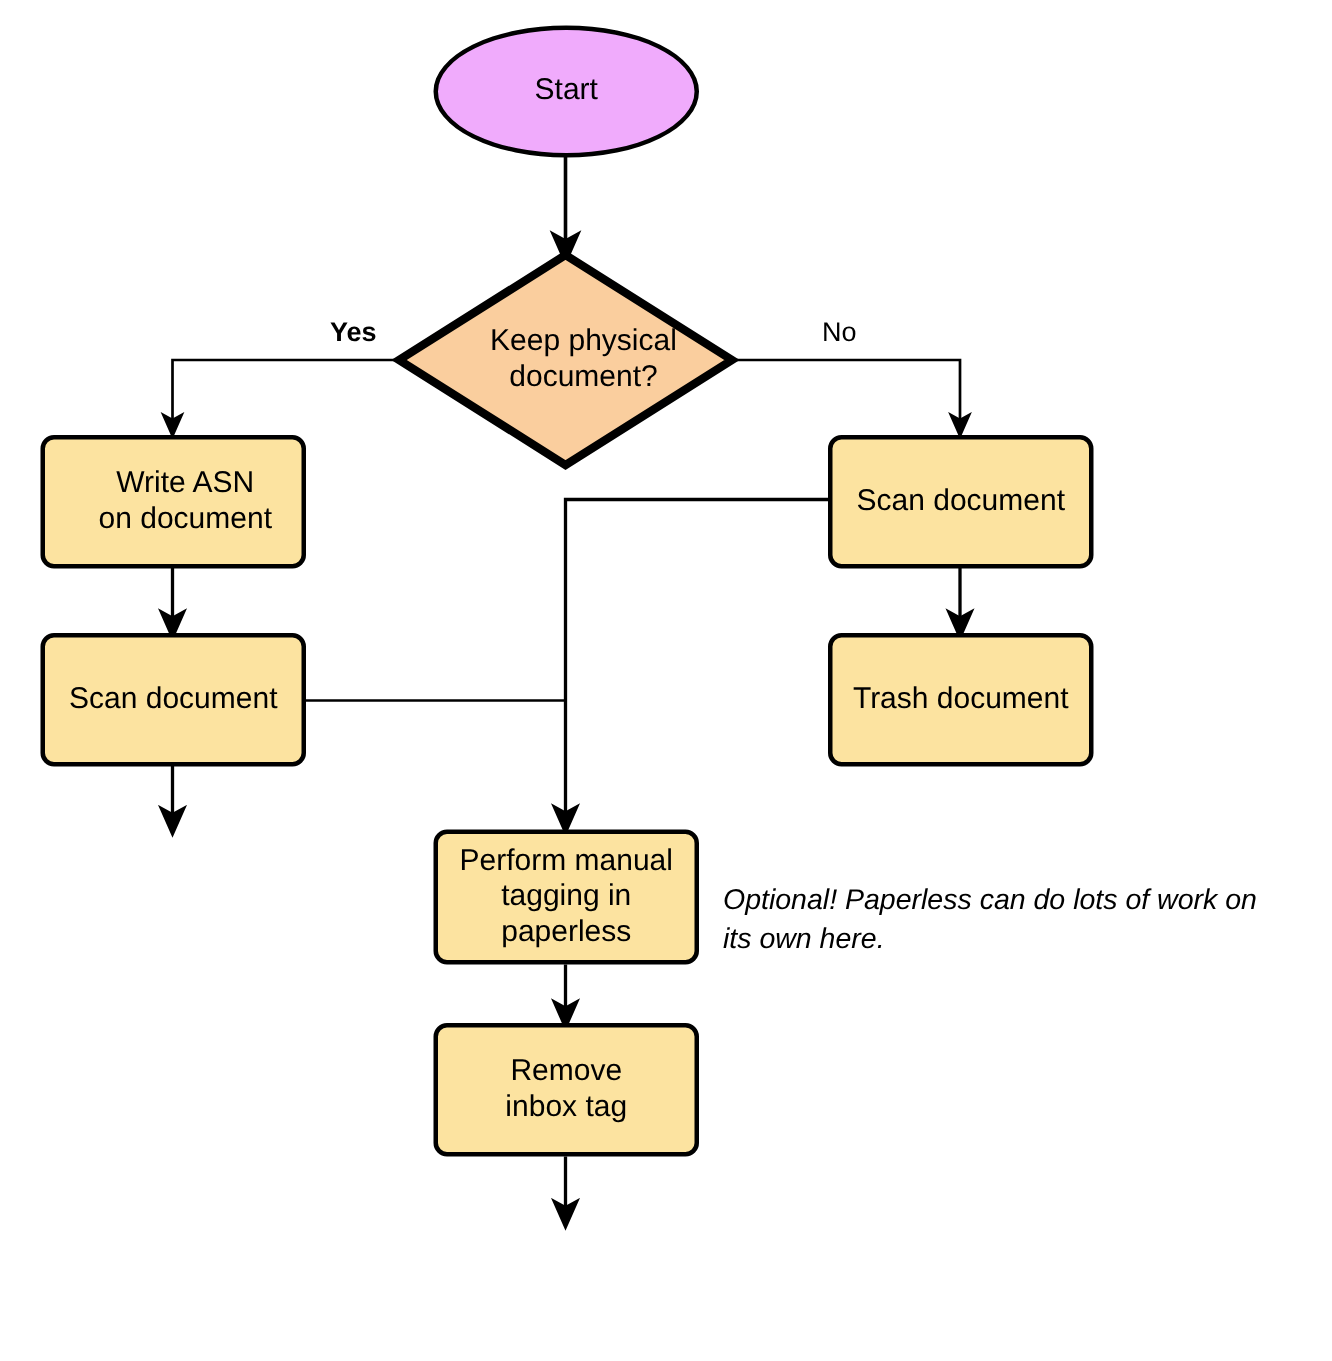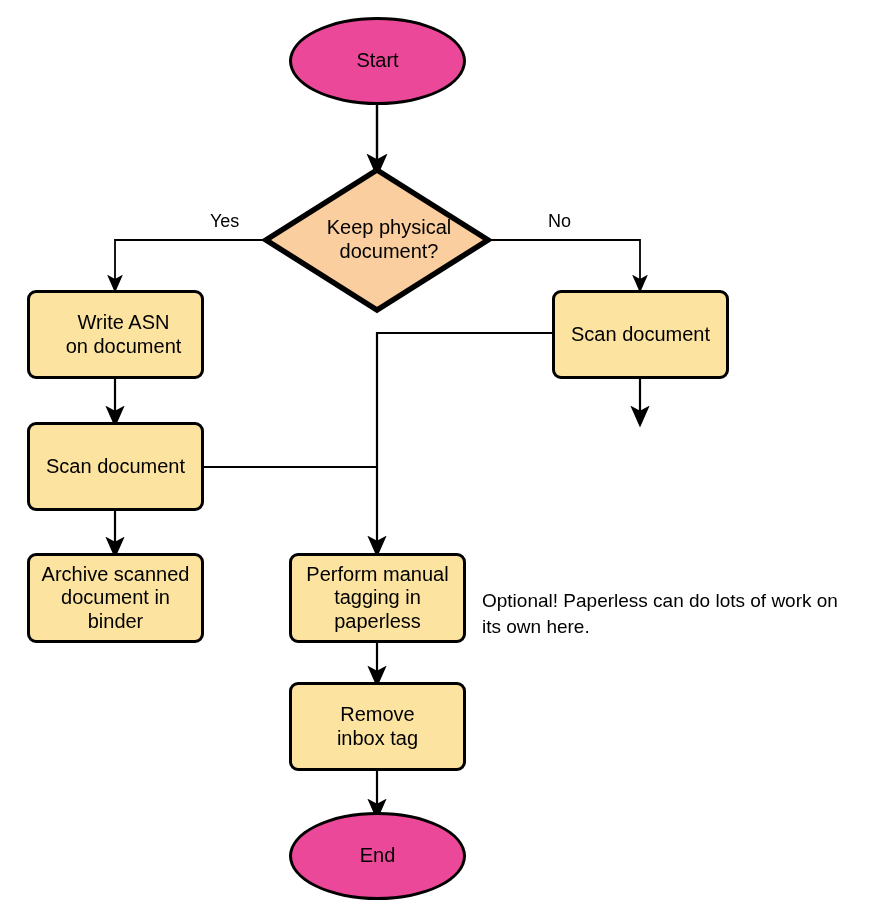--- a/index.html
+++ b/index.html
@@ -31,21 +31,21 @@
     text-align: center;
     color: #000000;
     z-index: 3;
   }
   .node .label {
     line-height: 1.18;
     white-space: pre-line;
     padding: 0 6px;
   }
   .terminal {
-    background: #ec4899;
+    background: #f0abfc;
     border: 3px solid #000000;
     border-radius: 50%;
     font-size: 20px;
   }
   .process {
     background: #fce3a0;
     border: 3.5px solid #000000;
     border-radius: 9px;
     font-size: 20px;
   }
@@ -77,20 +77,21 @@
   .edge-label {
     position: absolute;
     font-size: 18px;
     color: #000000;
     z-index: 4;
     white-space: nowrap;
   }
   .note {
     position: absolute;
     font-size: 19px;
+    font-style: italic;
     color: #000000;
     line-height: 1.35;
     z-index: 4;
     white-space: pre-line;
   }
 </style>
 </head>
 <body>
 
 <div id="canvas">
@@ -128,54 +129,49 @@
   </div>
 
   <div class="decision-wrap" style="left:262px; top:166px; width:230px; height:148px;">
     <svg width="230" height="148" viewBox="0 0 230 148">
       <polygon points="115,4 226,74 115,144 4,74" fill="#face9e" stroke="#000000" stroke-width="5.5" stroke-linejoin="miter"></polygon>
     </svg>
     <div class="decision-text">Keep physical
 document?</div>
   </div>
 
-  <div class="edge-label" style="left:210px; top:211px;">Yes</div>
+  <div class="edge-label" style="left:220px; top:211px;font-weight:bold;">Yes</div>
   <div class="edge-label" style="left:508px; top:211px;margin-left:40px;">No</div>
 
   <div class="node process" style="left:27px; top:290px; width:177px; height:89px;padding-left:16px;">
     <span class="label">Write ASN
 on document</span>
   </div>
 
   <div class="node process" style="left:27px; top:422px; width:177px; height:89px;">
     <span class="label">Scan document</span>
   </div>
 
-  <div class="node process" style="left:27px; top:553px; width:177px; height:90px;">
-    <span class="label">Archive scanned
-document in
-binder</span>
-  </div>
 
   <div class="node process" style="left:552px; top:290px; width:177px; height:89px;">
     <span class="label">Scan document</span>
   </div>
 
+  <div class="node process" style="left:552px; top:422px; width:177px; height:89px;">
+    <span class="label">Trash document</span>
+  </div>
 
   <div class="node process" style="left:289px; top:682px; width:177px; height:89px;">
     <span class="label">Remove
 inbox tag</span>
   </div>
 
   <div class="node process" style="left:289px; top:553px; width:177px; height:90px;">
     <span class="label">Perform manual
 tagging in
 paperless</span>
   </div>
 
-  <div class="node terminal" style="left:289px; top:812px; width:177px; height:88px;">
-    <span class="label">End</span>
-  </div>
 
   <div class="note" style="left:482px; top:588px; width:400px;">Optional! Paperless can do lots of work on
 its own here.</div>
 
 </div>
 
 </body></html>

